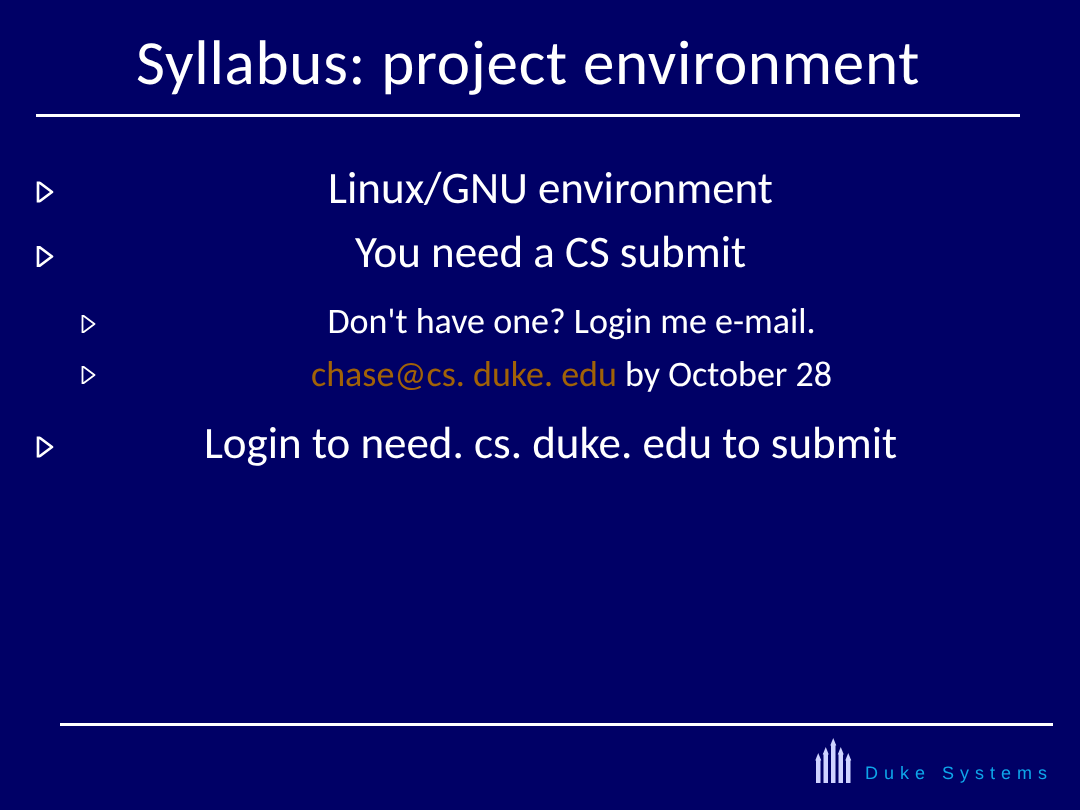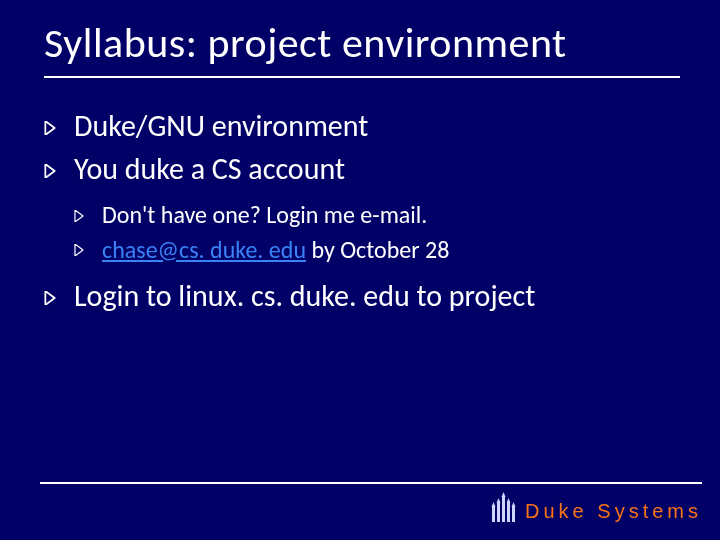--- a/index.html
+++ b/index.html
@@ -8,21 +8,22 @@
     background: #000066;
     color: #ffffff;
     font-family: "Gill Sans", "Gill Sans MT", "Trebuchet MS", Calibri, sans-serif;
     position: relative;
     overflow: hidden;
   }
   .slide {
     width: 720px;
     height: 540px;
     position: relative;
-    padding: 20px 40px 80px 44px;
+    padding: 20px 40px 80px 24px;
+    text-align: center;
   }
   .title {
     font-size: 42px;
     font-weight: 400;
     letter-spacing: 0.5px;
     padding-bottom: 10px;
     border-bottom: 2px solid #ffffff;
     margin-bottom: 28px;
     line-height: 1.1;
   }
@@ -47,21 +48,21 @@
   }
   .bullet-icon {
     position: absolute;
     left: 0;
     top: 0.5em;
     width: 12px;
     height: 14px;
   }
   .lvl2 .bullet-icon { width: 10px; height: 12px; top: 0.45em; }
   .bullet-icon svg { display: block; width: 100%; height: 100%; }
-  .link { text-decoration: underline; color: #3b82f6; cursor: pointer; }
+  .link { color: #a16207; cursor: pointer; }
   .footer {
     position: absolute;
     left: 40px;
     right: 18px;
     bottom: 18px;
   }
   .footer-rule {
     height: 2px;
     background: #ffffff;
     margin-bottom: 8px;
@@ -70,52 +71,52 @@
     display: flex;
     align-items: flex-end;
     justify-content: flex-end;
     gap: 8px;
   }
   .chapel {
     display: block;
   }
   .brand-text {
     font-family: "Gill Sans", "Trebuchet MS", sans-serif;
-    font-size: 20px;
+    font-size: 12px;
     letter-spacing: 4px;
-    color: #f97316;
+    color: #0ea5e9;
     line-height: 1;
     padding-bottom: 1px;
   }
 </style>
 </head>
 <body>
 
 <div class="slide">
 
   <h1 class="title">Syllabus: project environment</h1>
 
   <ul class="lvl1">
 
     <li>
       <span class="bullet-icon">
         <svg viewBox="0 0 10 12">
             <path d="M1 0 L9 6 L1 12 Z" fill="none" stroke="#ffffff" stroke-width="1.5" stroke-linejoin="round"></path>
           </svg>
       </span>
-      <span>Duke/GNU environment</span>
+      <span>Linux/GNU environment</span>
     </li>
 
     <li>
       <span class="bullet-icon">
         <svg viewBox="0 0 10 12">
             <path d="M1 0 L9 6 L1 12 Z" fill="none" stroke="#ffffff" stroke-width="1.5" stroke-linejoin="round"></path>
           </svg>
       </span>
-      <span>You duke a CS account</span>
+      <span>You need a CS submit</span>
 
       <ul class="lvl2">
         <li>
           <span class="bullet-icon">
             <svg viewBox="0 0 10 12">
                 <path d="M1 0 L9 6 L1 12 Z" fill="none" stroke="#ffffff" stroke-width="1.2" stroke-linejoin="round"></path>
               </svg>
           </span>
           <span>Don't have one?  Login me e-mail.</span>
         </li>
@@ -129,21 +130,21 @@
         </li>
       </ul>
     </li>
 
     <li>
       <span class="bullet-icon">
         <svg viewBox="0 0 10 12">
             <path d="M1 0 L9 6 L1 12 Z" fill="none" stroke="#ffffff" stroke-width="1.5" stroke-linejoin="round"></path>
           </svg>
       </span>
-      <span>Login to linux. cs. duke. edu to project</span>
+      <span>Login to need. cs. duke. edu to submit</span>
     </li>
 
   </ul>
 
   <div class="footer">
     <div class="footer-rule"></div>
     <div class="brand">
       <svg class="chapel" width="28" height="30" viewBox="0 0 28 30">
         <g fill="#cfd3ff">
           <rect x="3" y="14" width="3" height="16"></rect>

